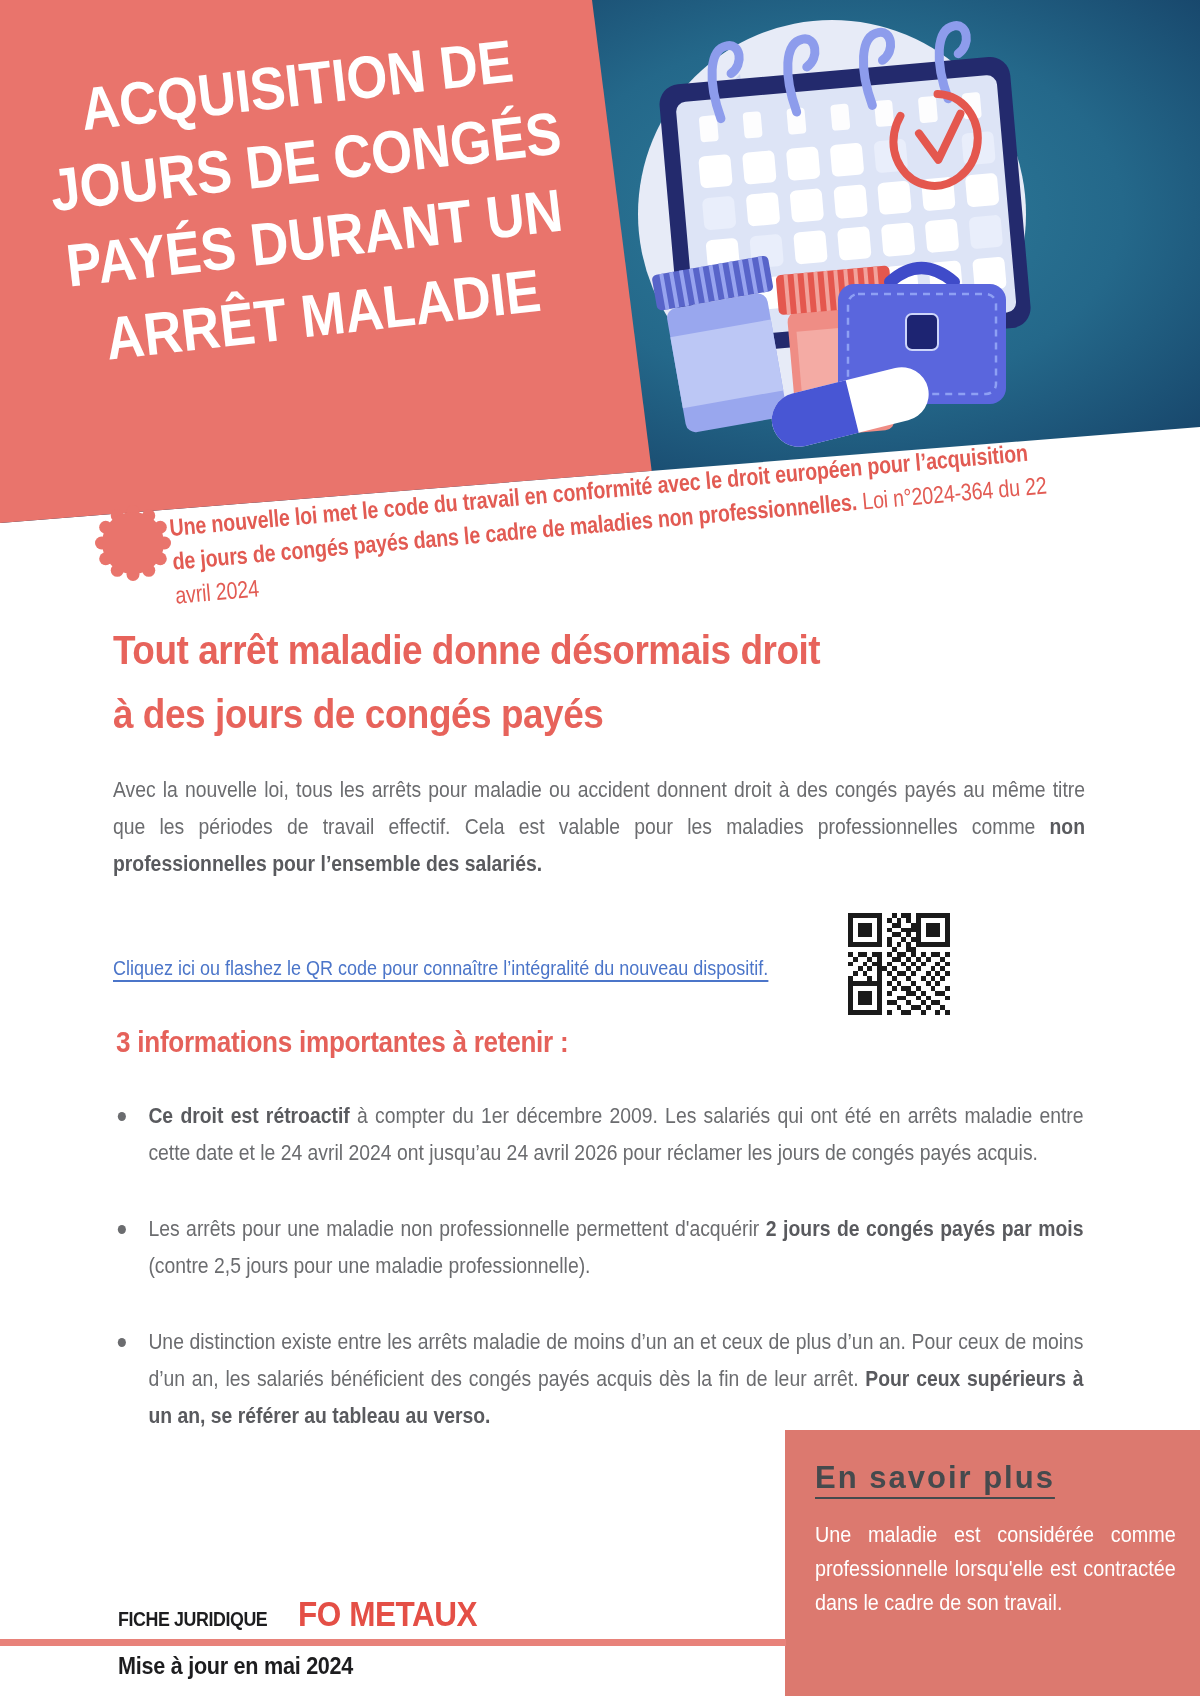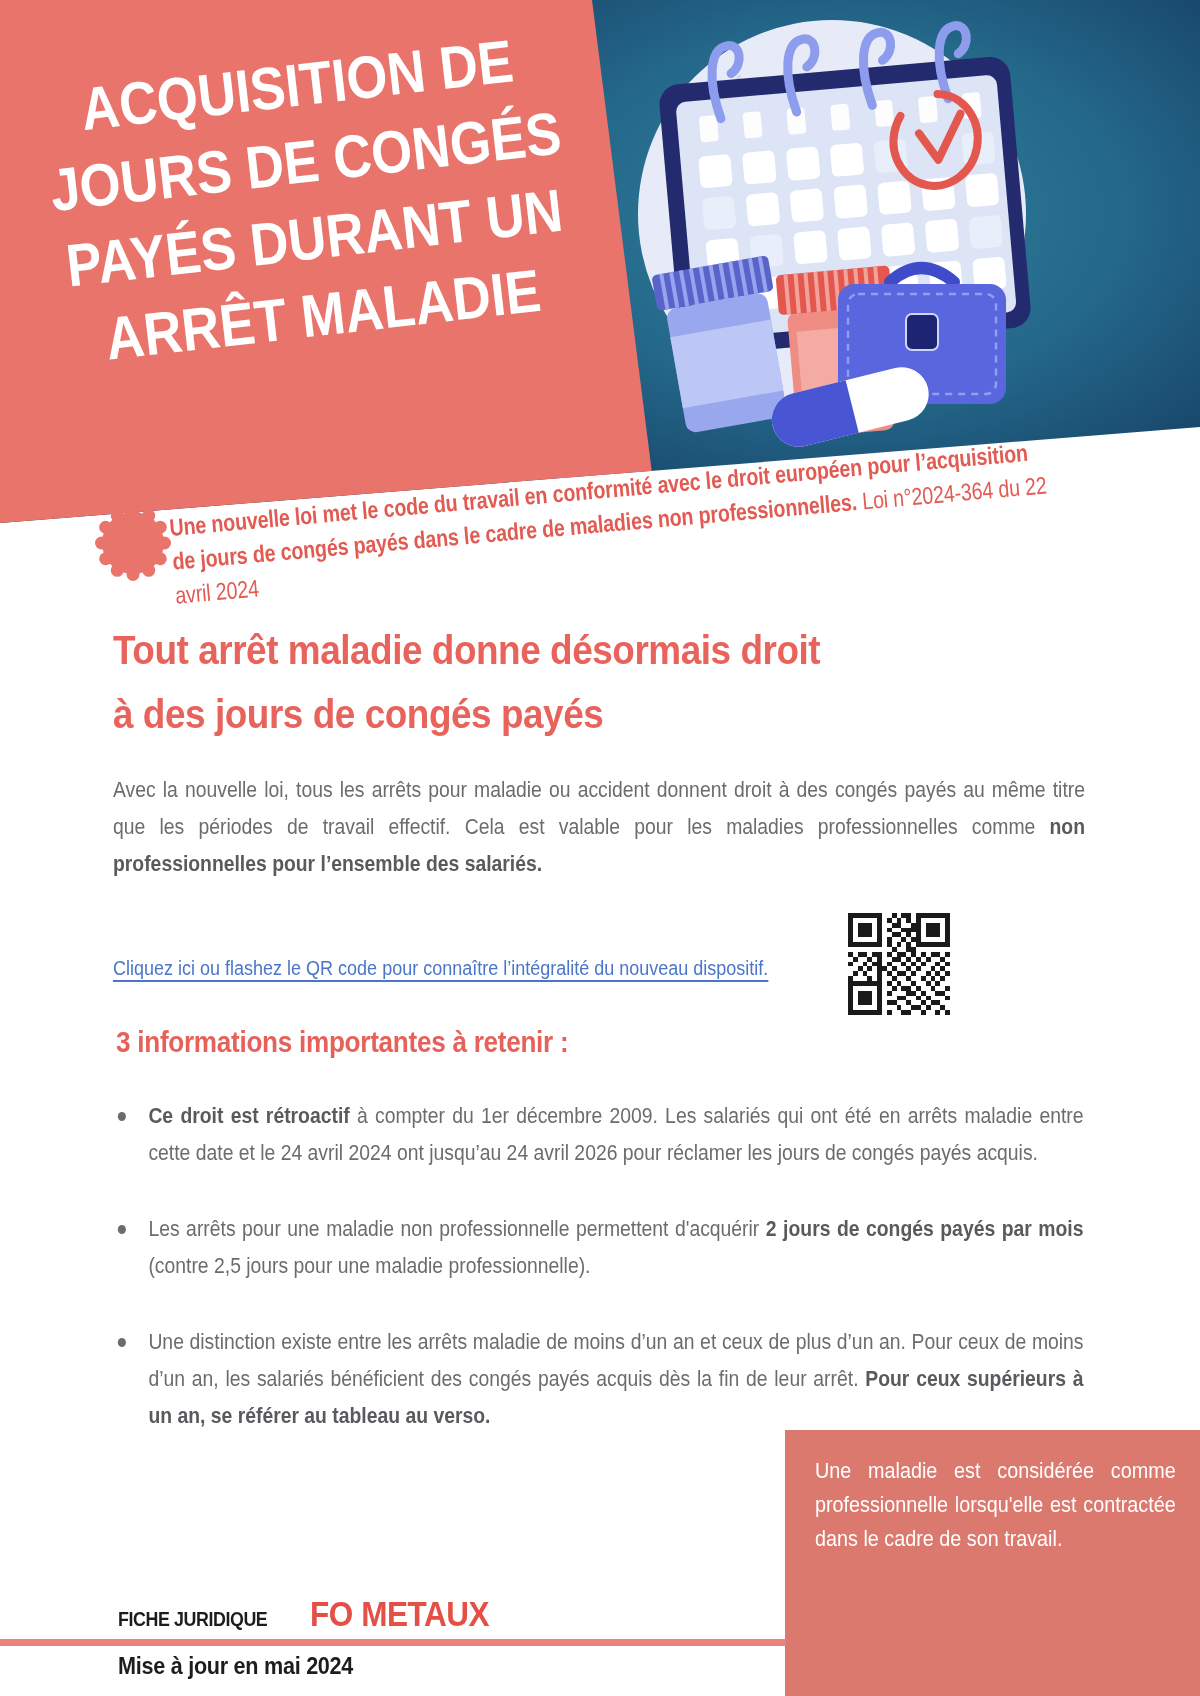--- a/index.html
+++ b/index.html
@@ -95,21 +95,21 @@
   }
   .infobox-body {
     width:392px; transform:scaleX(.92); transform-origin:0 0;
     font-size:21.5px; line-height:34px; color:#ffffff;
     text-align:justify; font-stretch:condensed;
   }
 
   
   .footer-brandline {
     position:absolute; left:118px; top:1594px;
-    display:flex; align-items:baseline; gap:16px;
+    display:flex; align-items:baseline; gap:4px;
   }
   .footer-label {
     display:inline-block; transform:scaleX(.85); transform-origin:0 80%;
     font-size:21px; font-weight:bold; color:#1d1d1f; letter-spacing:-0.5px;
     font-stretch:condensed;
   }
   .footer-brand {
     display:inline-block; transform:scaleX(.9); transform-origin:0 80%;
     font-size:35px; font-weight:bold; color:#e44f46; letter-spacing:-0.5px;
     font-stretch:condensed;
@@ -291,20 +291,21 @@
 
   <h3 class="list-heading">3 informations importantes à retenir :</h3>
 
   <ul class="bullets">
     <li><b>Ce droit est rétroactif</b><span> à compter du 1er décembre 2009. Les salariés qui ont été en arrêts maladie entre cette date et le 24 avril 2024 ont jusqu’au 24 avril 2026 pour réclamer les jours de congés payés acquis.</span></li>
     <li><span>Les arrêts pour une maladie non professionnelle permettent d'acquérir </span><b>2 jours de congés payés par mois</b><span> (contre 2,5 jours pour une maladie professionnelle).</span></li>
     <li><span>Une distinction existe entre les arrêts maladie de moins d’un an et ceux de plus d’un an. Pour ceux de moins d’un an, les salariés bénéficient des congés payés acquis dès la fin de leur arrêt. </span><b>Pour ceux supérieurs à un an, se référer au tableau au verso.</b></li>
   </ul>
 
   <div class="infobox">
+    <span class="infobox-heading">En savoir plus</span>
     <p class="infobox-body" style="margin:0;">Une maladie est considérée comme professionnelle lorsqu'elle est contractée dans le cadre de son travail.</p>
   </div>
 
   <div class="footer-brandline">
     <span class="footer-label">FICHE JURIDIQUE</span>
     <span class="footer-brand">FO METAUX</span>
   </div>
   <div class="footer-line"></div>
   <div class="footer-updated">Mise à jour en mai 2024</div>
 

